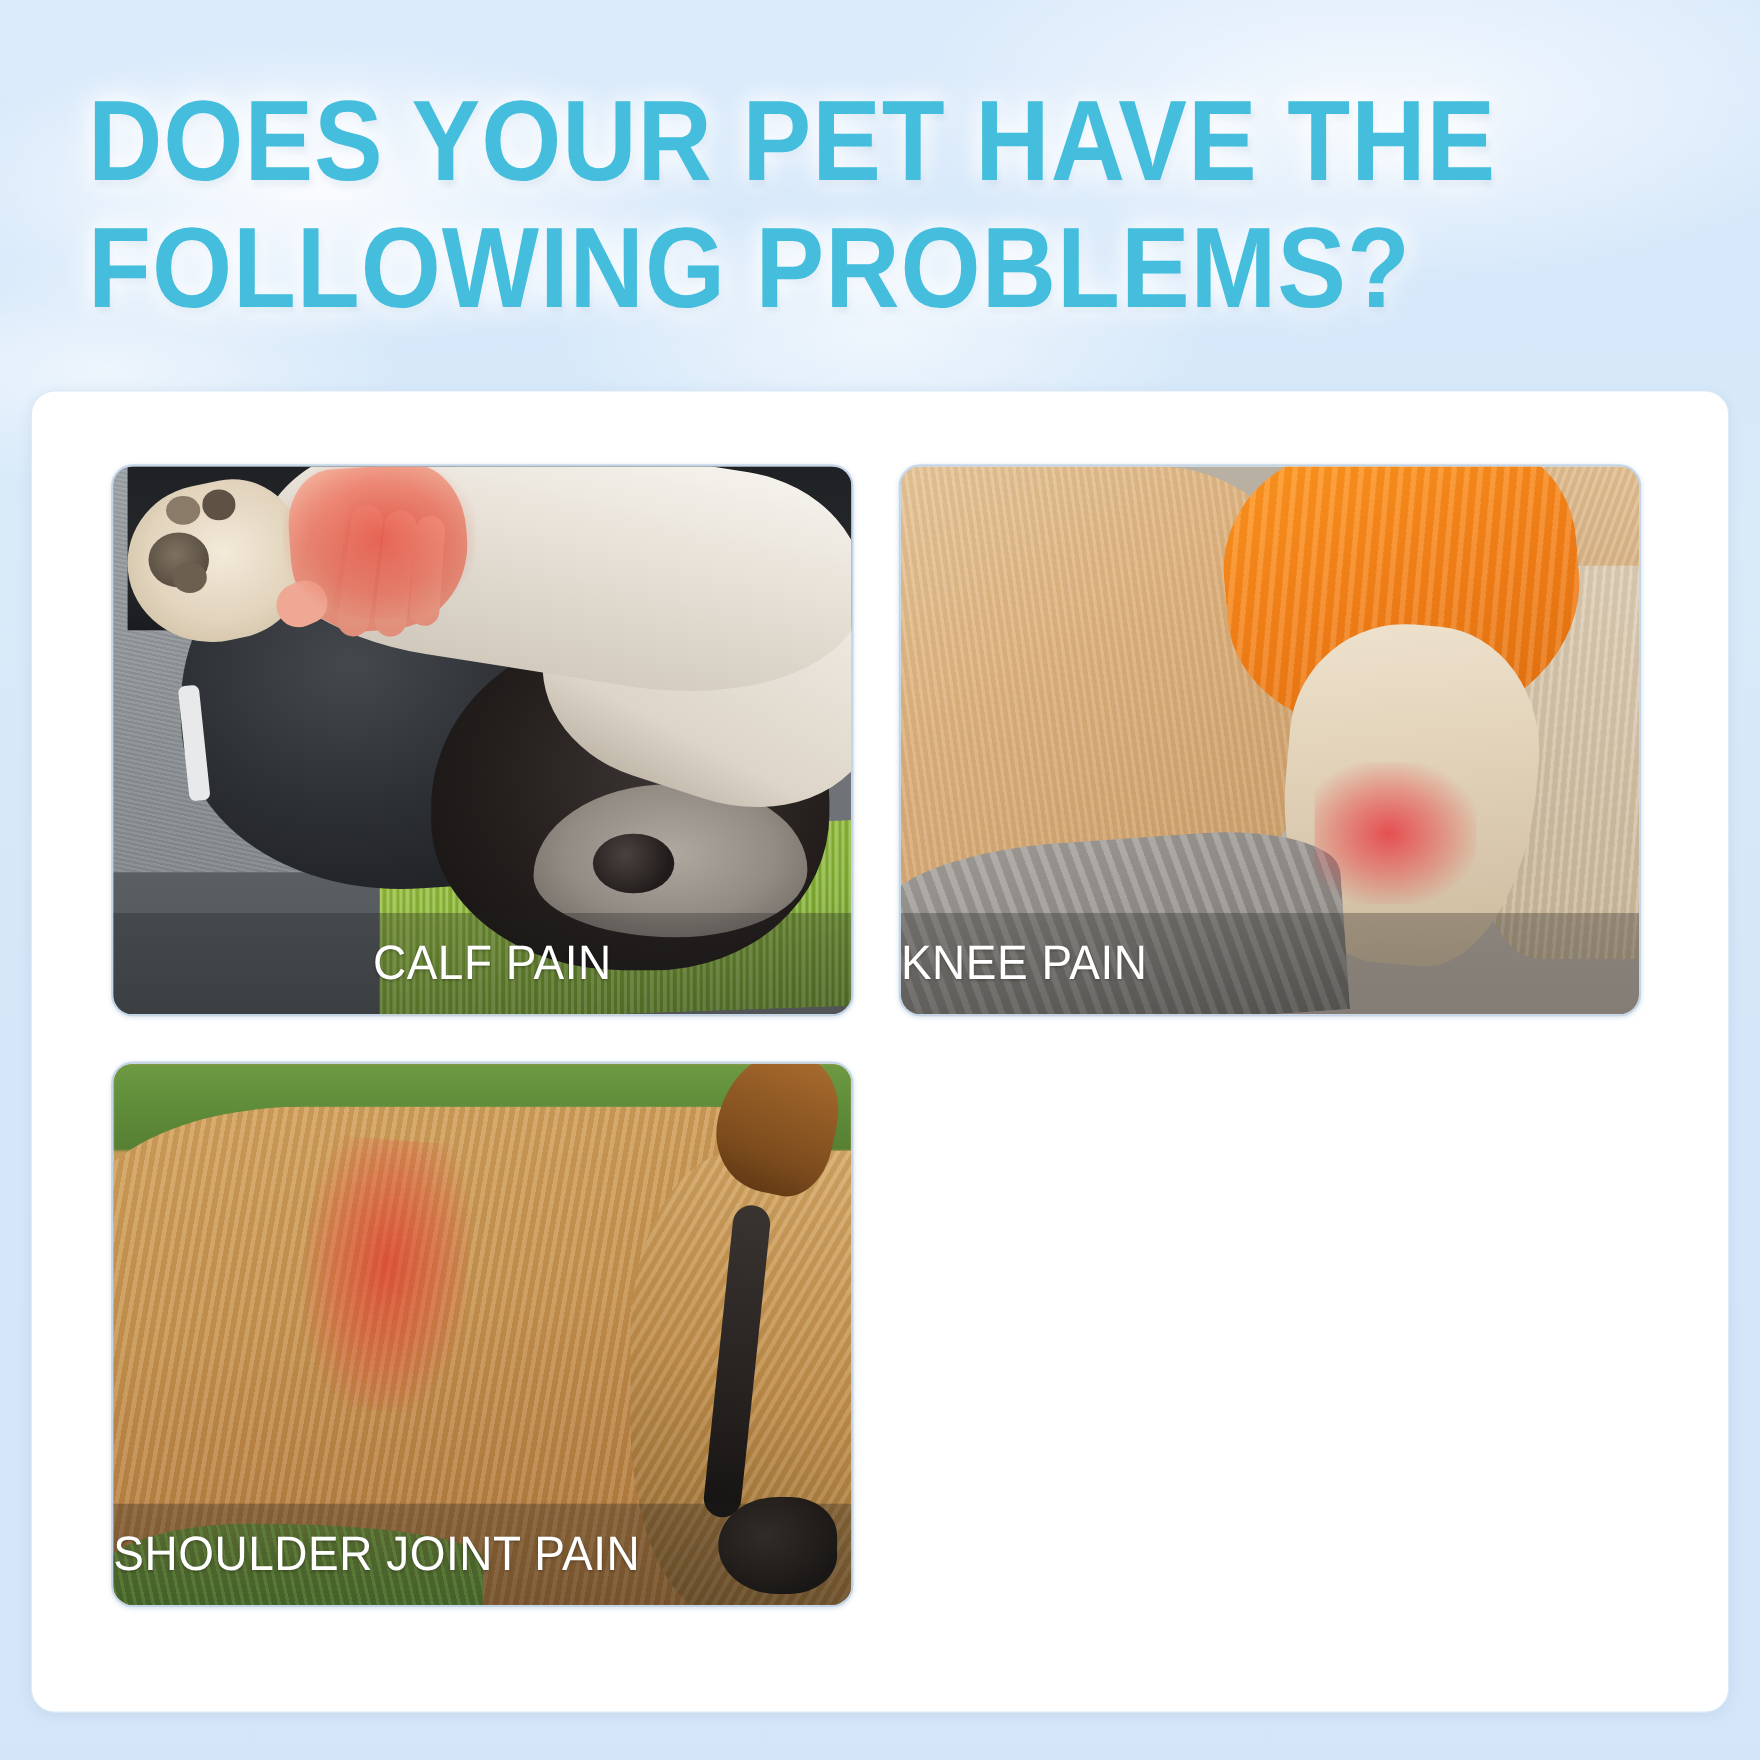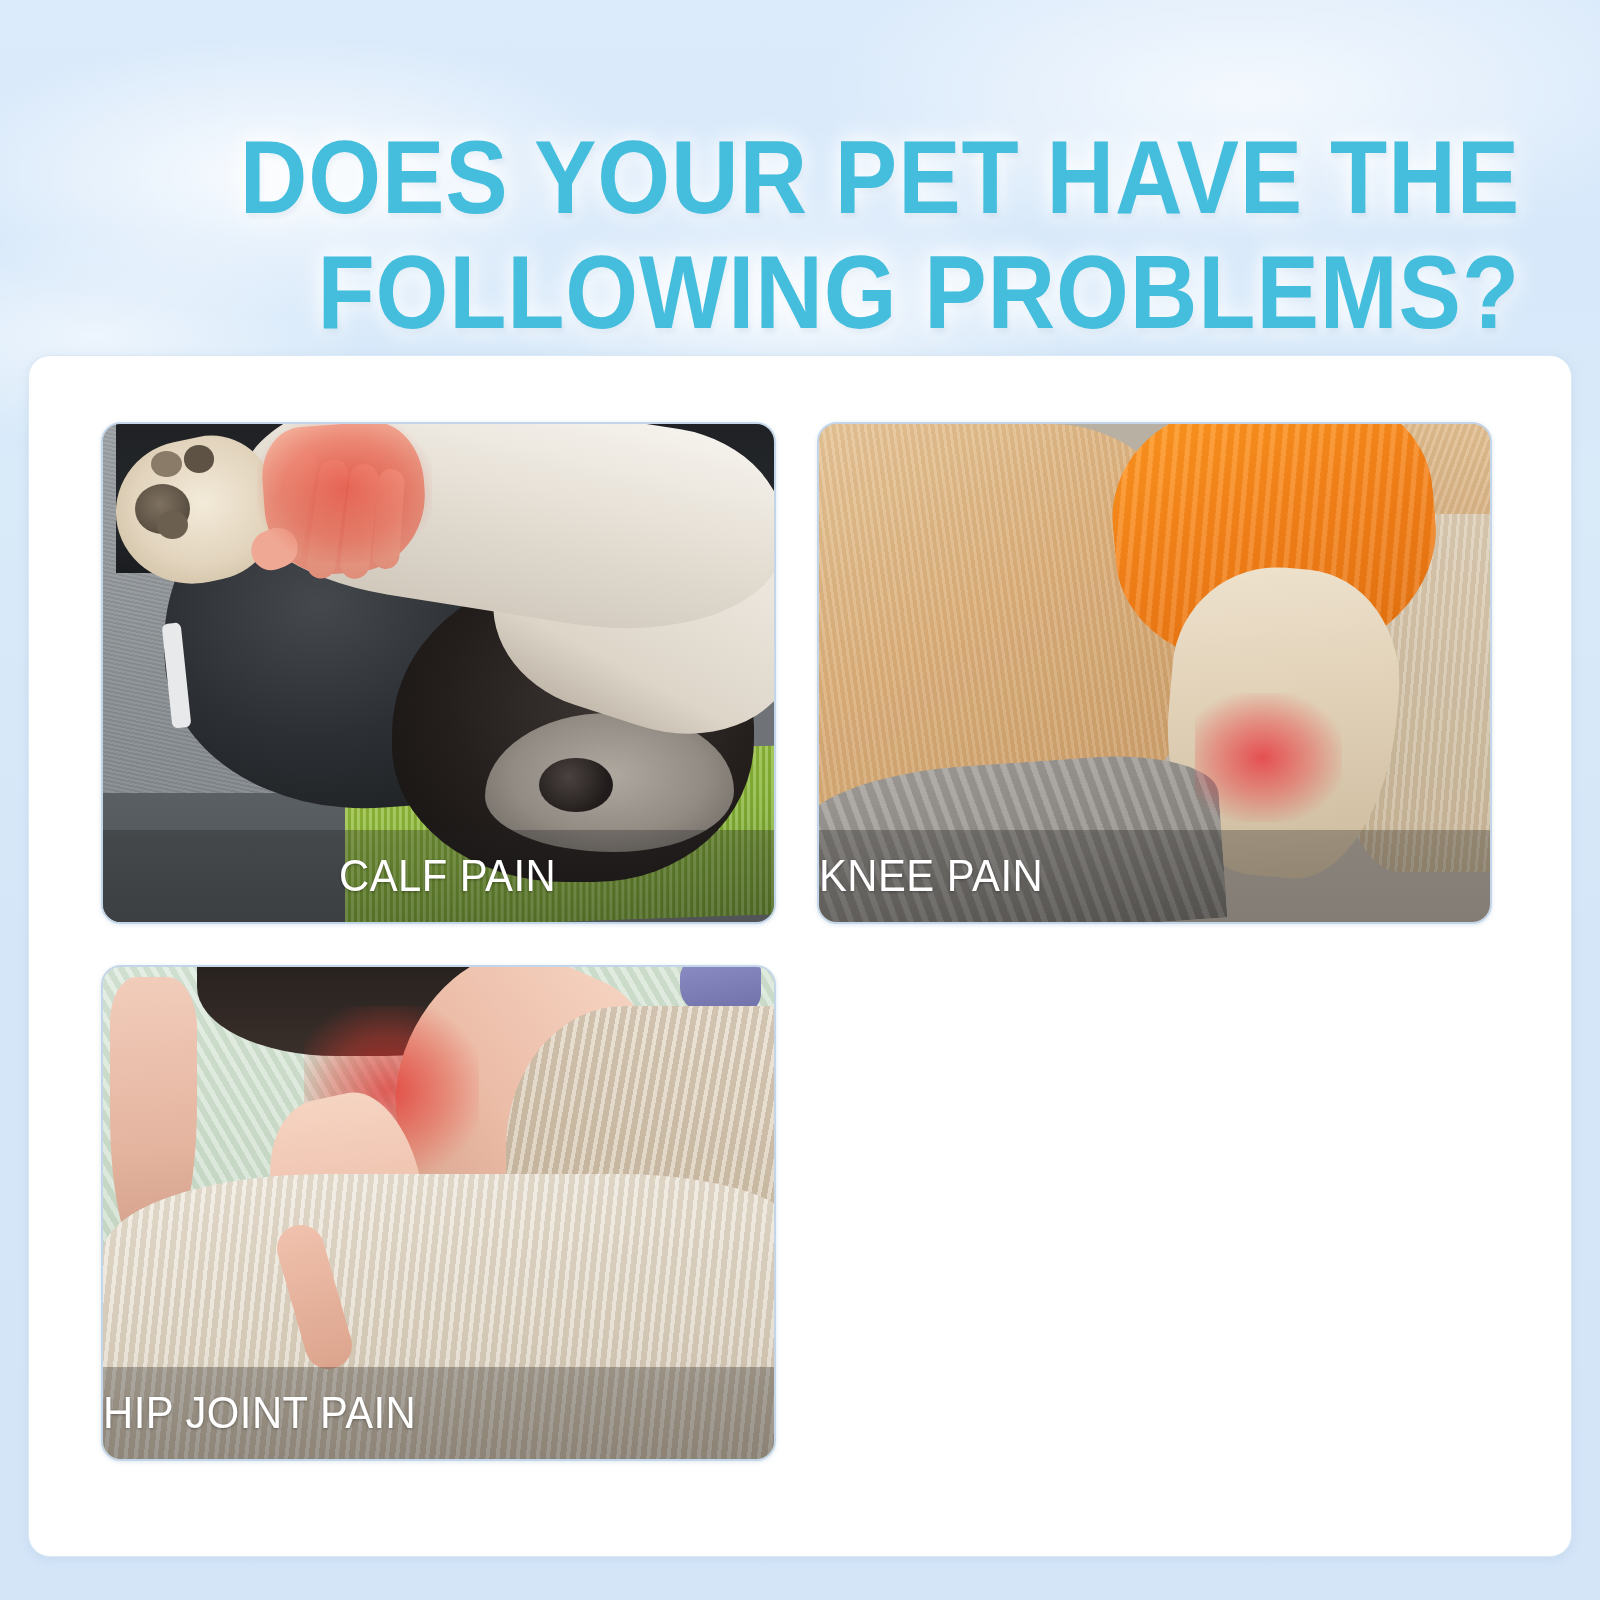--- a/index.html
+++ b/index.html
@@ -25,23 +25,22 @@
       linear-gradient(180deg, #dcebfb 0%, #d6e8fa 16%, #d9eaf9 30%, #d5e6f8 60%, #d4e5f8 100%);
     overflow: hidden;
   }
 
   
   .title-block {
     position: absolute;
     left: 0;
     top: 72px;
     width: 1600px;
-    text-align: right;
+    text-align: left;
     pointer-events: none;
-    margin-top: 48px;
   }
   .title-line {
     display: block;
     color: #45bedd;
     font-family: "Liberation Sans Narrow", "Liberation Sans", sans-serif;
     font-weight: bold;
     font-size: 104px;
     line-height: 115px;
     letter-spacing: 1px;
     transform: scaleX(0.90);
@@ -430,34 +429,32 @@
           <div class="orange-wrap"></div>
           <div class="thigh"></div>
           <div class="blanket"></div>
           <div class="knee-glow"></div>
         </div>
         <div class="caption-bar">
           <span class="caption-text">KNEE PAIN</span>
         </div>
       </div>
 
-
       <div class="pain-card">
-        <div class="photo p4">
-          <div class="towel"></div>
-          <div class="dark-top"></div>
-          <div class="blue-sleeve"></div>
-          <div class="arm-left"></div>
-          <div class="arm-right"></div>
-          <div class="hip-glow"></div>
-          <div class="hand4"></div>
-          <div class="fur4b"></div>
-          <div class="fur4"></div>
-          <div class="finger4"></div>
+        <div class="photo p3">
+          <div class="grass-top"></div>
+          <div class="body"></div>
+          <div class="head"></div>
+          <div class="ear"></div>
+          <div class="collar"></div>
+          <div class="snout-dark"></div>
+          <div class="shoulder-glow"></div>
+          <div class="grass-bottom"></div>
         </div>
         <div class="caption-bar">
-          <span class="caption-text">HIP JOINT PAIN</span>
+          <span class="caption-text">SHOULDER JOINT PAIN</span>
         </div>
       </div>
+
 
     </div>
   </div>
 </div>
 
 </body></html>

